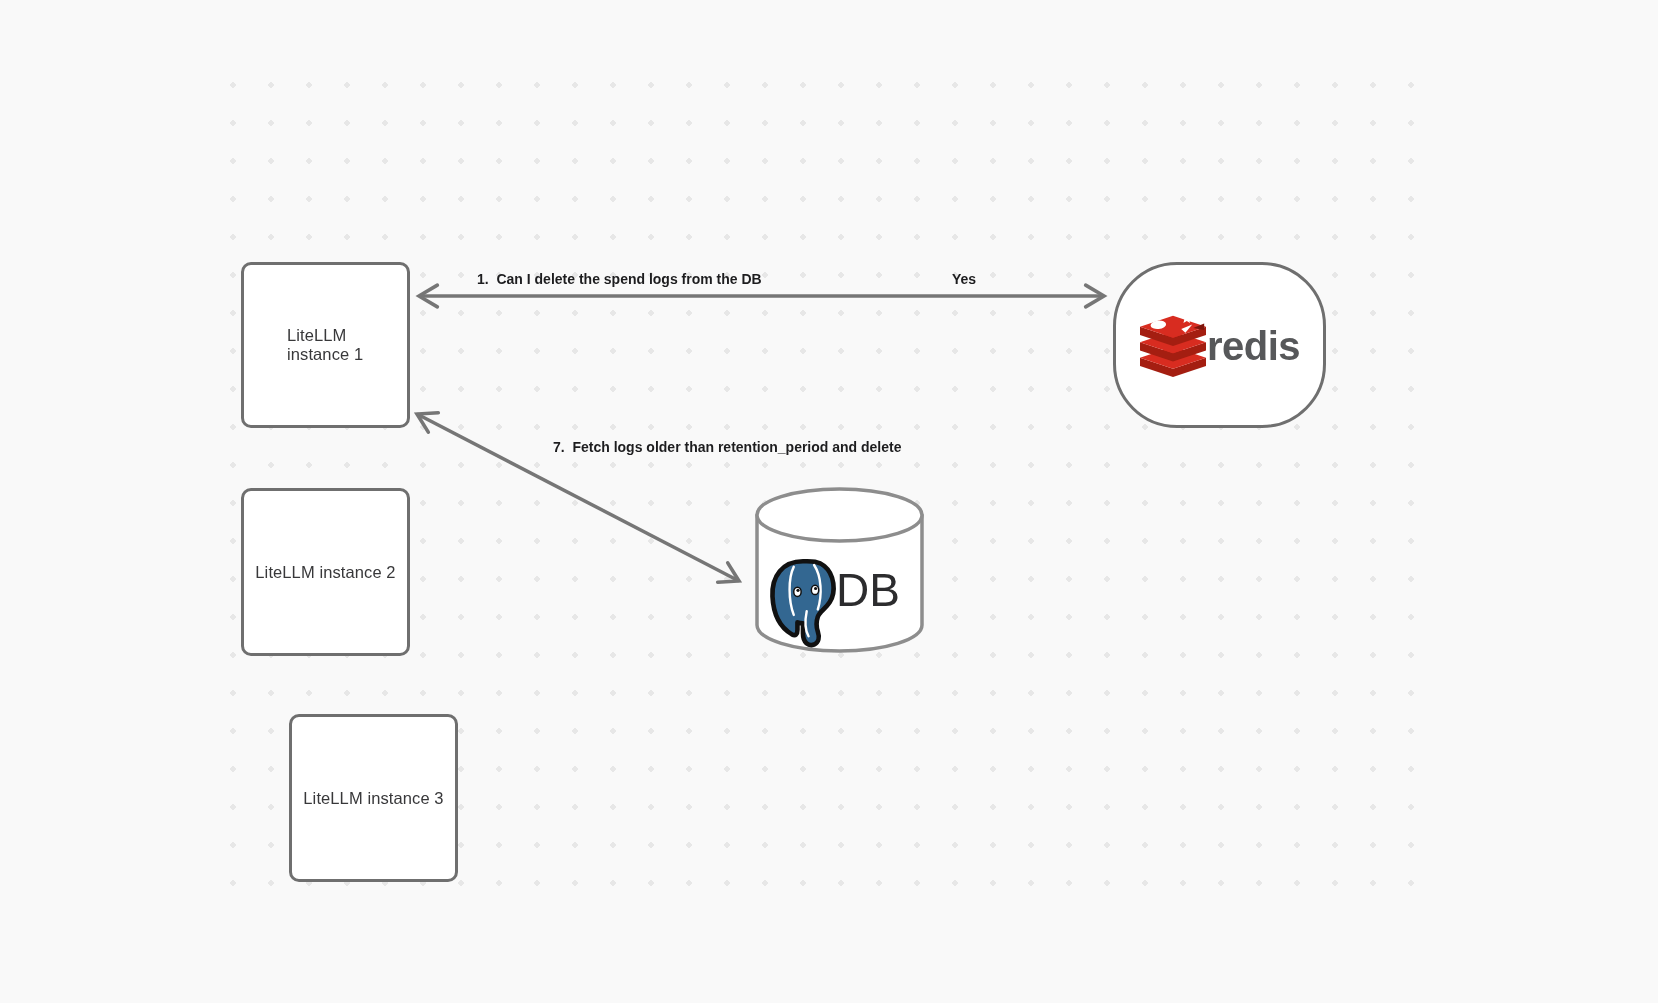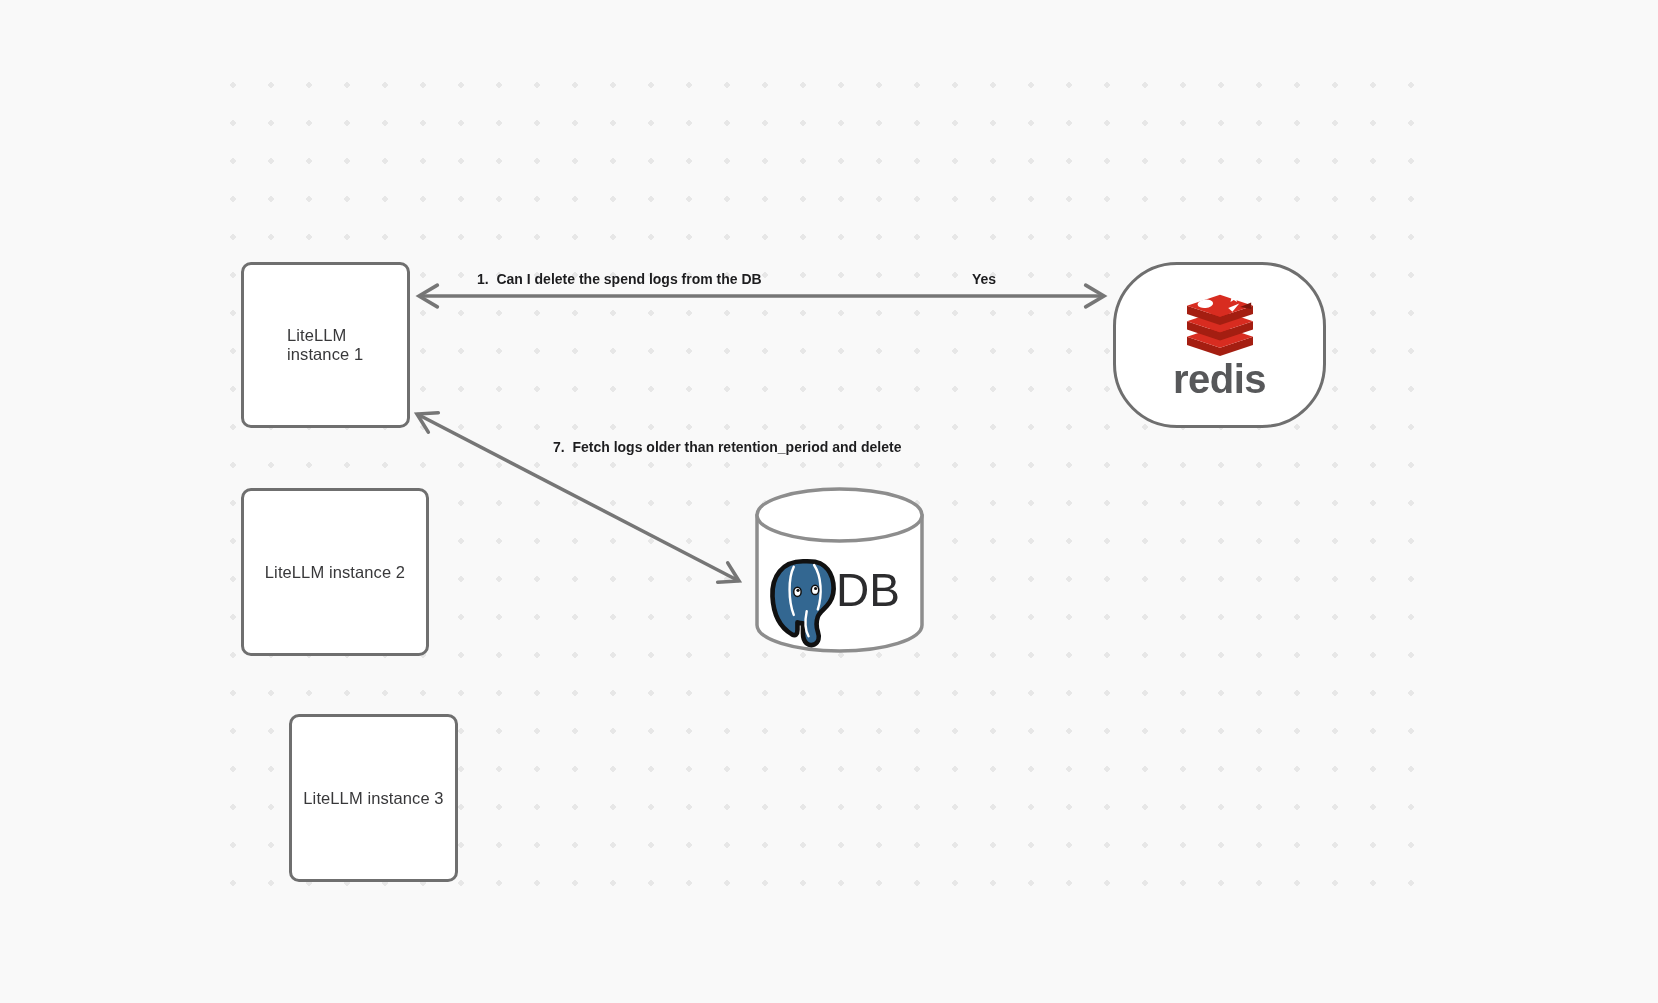--- a/index.html
+++ b/index.html
@@ -15,21 +15,21 @@
   }
   .arrow-layer{position:absolute;left:0;top:0;}
   .node{
     position:absolute;background:#ffffff;border:3.5px solid #6f6f6f;border-radius:10px;
     box-sizing:border-box;display:flex;align-items:center;justify-content:center;
   }
   .node-label{font-size:16.5px;color:#38383a;letter-spacing:0.1px;}
   .redis-node{
     position:absolute;left:1113px;top:262px;width:213px;height:166px;
     background:#ffffff;border:3.5px solid #6f6f6f;border-radius:64px;
-    box-sizing:border-box;display:flex;flex-direction:column;align-items:center;justify-content:center;
+    box-sizing:border-box;display:flex;flex-direction:row;align-items:center;justify-content:center;
   }
   .redis-wordmark{
     font-size:40px;font-weight:700;color:#57585a;letter-spacing:-0.5px;
     line-height:40px;margin-top:2px;
   }
   .arrow-label{
     position:absolute;font-size:14px;font-weight:700;color:#1d1d1f;
     line-height:24px;white-space:pre;
   }
   .db-label{
@@ -56,21 +56,21 @@
 
   <g>
     <path d="M757,515 L757,625 A82.5,26 0 0 0 922,625 L922,515" fill="#ffffff" stroke="#8d8d8d" stroke-width="3.5" stroke-linecap="round"></path>
     <ellipse cx="839.5" cy="515" rx="82.5" ry="26" fill="#ffffff" stroke="#8d8d8d" stroke-width="3.5"></ellipse>
   </g>
 </svg>
 
 <div class="node" style="left:241px;top:262px;width:169px;height:166px;padding-left:43px;">
   <span class="node-label">LiteLLM instance 1</span>
 </div>
-<div class="node" style="left:241px;top:488px;width:188px;height:168px;">
+<div class="node" style="left:241px;top:488px;width:169px;height:168px;">
   <span class="node-label">LiteLLM instance 2</span>
 </div>
 <div class="node" style="left:241px;top:714px;width:169px;height:168px;margin-left:48px;">
   <span class="node-label">LiteLLM instance 3</span>
 </div>
 
 <div class="redis-node">
   <svg width="68" height="66" viewBox="0 0 72 72">
 
     <path d="M0,50 L0,59 L36,71 L72,59 L72,50 L36,62 Z" fill="#A41E11"></path>
@@ -99,14 +99,14 @@
   <path d="M44,60 C42,70 42,80 46,87" fill="none" stroke="#ffffff" stroke-width="2.6" stroke-linecap="round"></path>
   <ellipse cx="34" cy="39" rx="4" ry="5" fill="#ffffff" stroke="#111111" stroke-width="1.6"></ellipse>
   <ellipse cx="53" cy="37" rx="4" ry="5" fill="#ffffff" stroke="#111111" stroke-width="1.6"></ellipse>
   <circle cx="34.6" cy="37.4" r="1.7" fill="#111111"></circle>
   <circle cx="53.6" cy="35.4" r="1.7" fill="#111111"></circle>
 </svg>
 
 <div class="db-label">DB</div>
 
 <div class="arrow-label" style="left:477px;top:267px;">1.  Can I delete the spend logs from the DB</div>
-<div class="arrow-label" style="left:972px;top:267px;">Yes</div>
+<div class="arrow-label" style="left:952px;top:267px;">Yes</div>
 <div class="arrow-label" style="left:553px;top:435px;">7.  Fetch logs older than retention_period and delete</div>
 
 </body></html>

